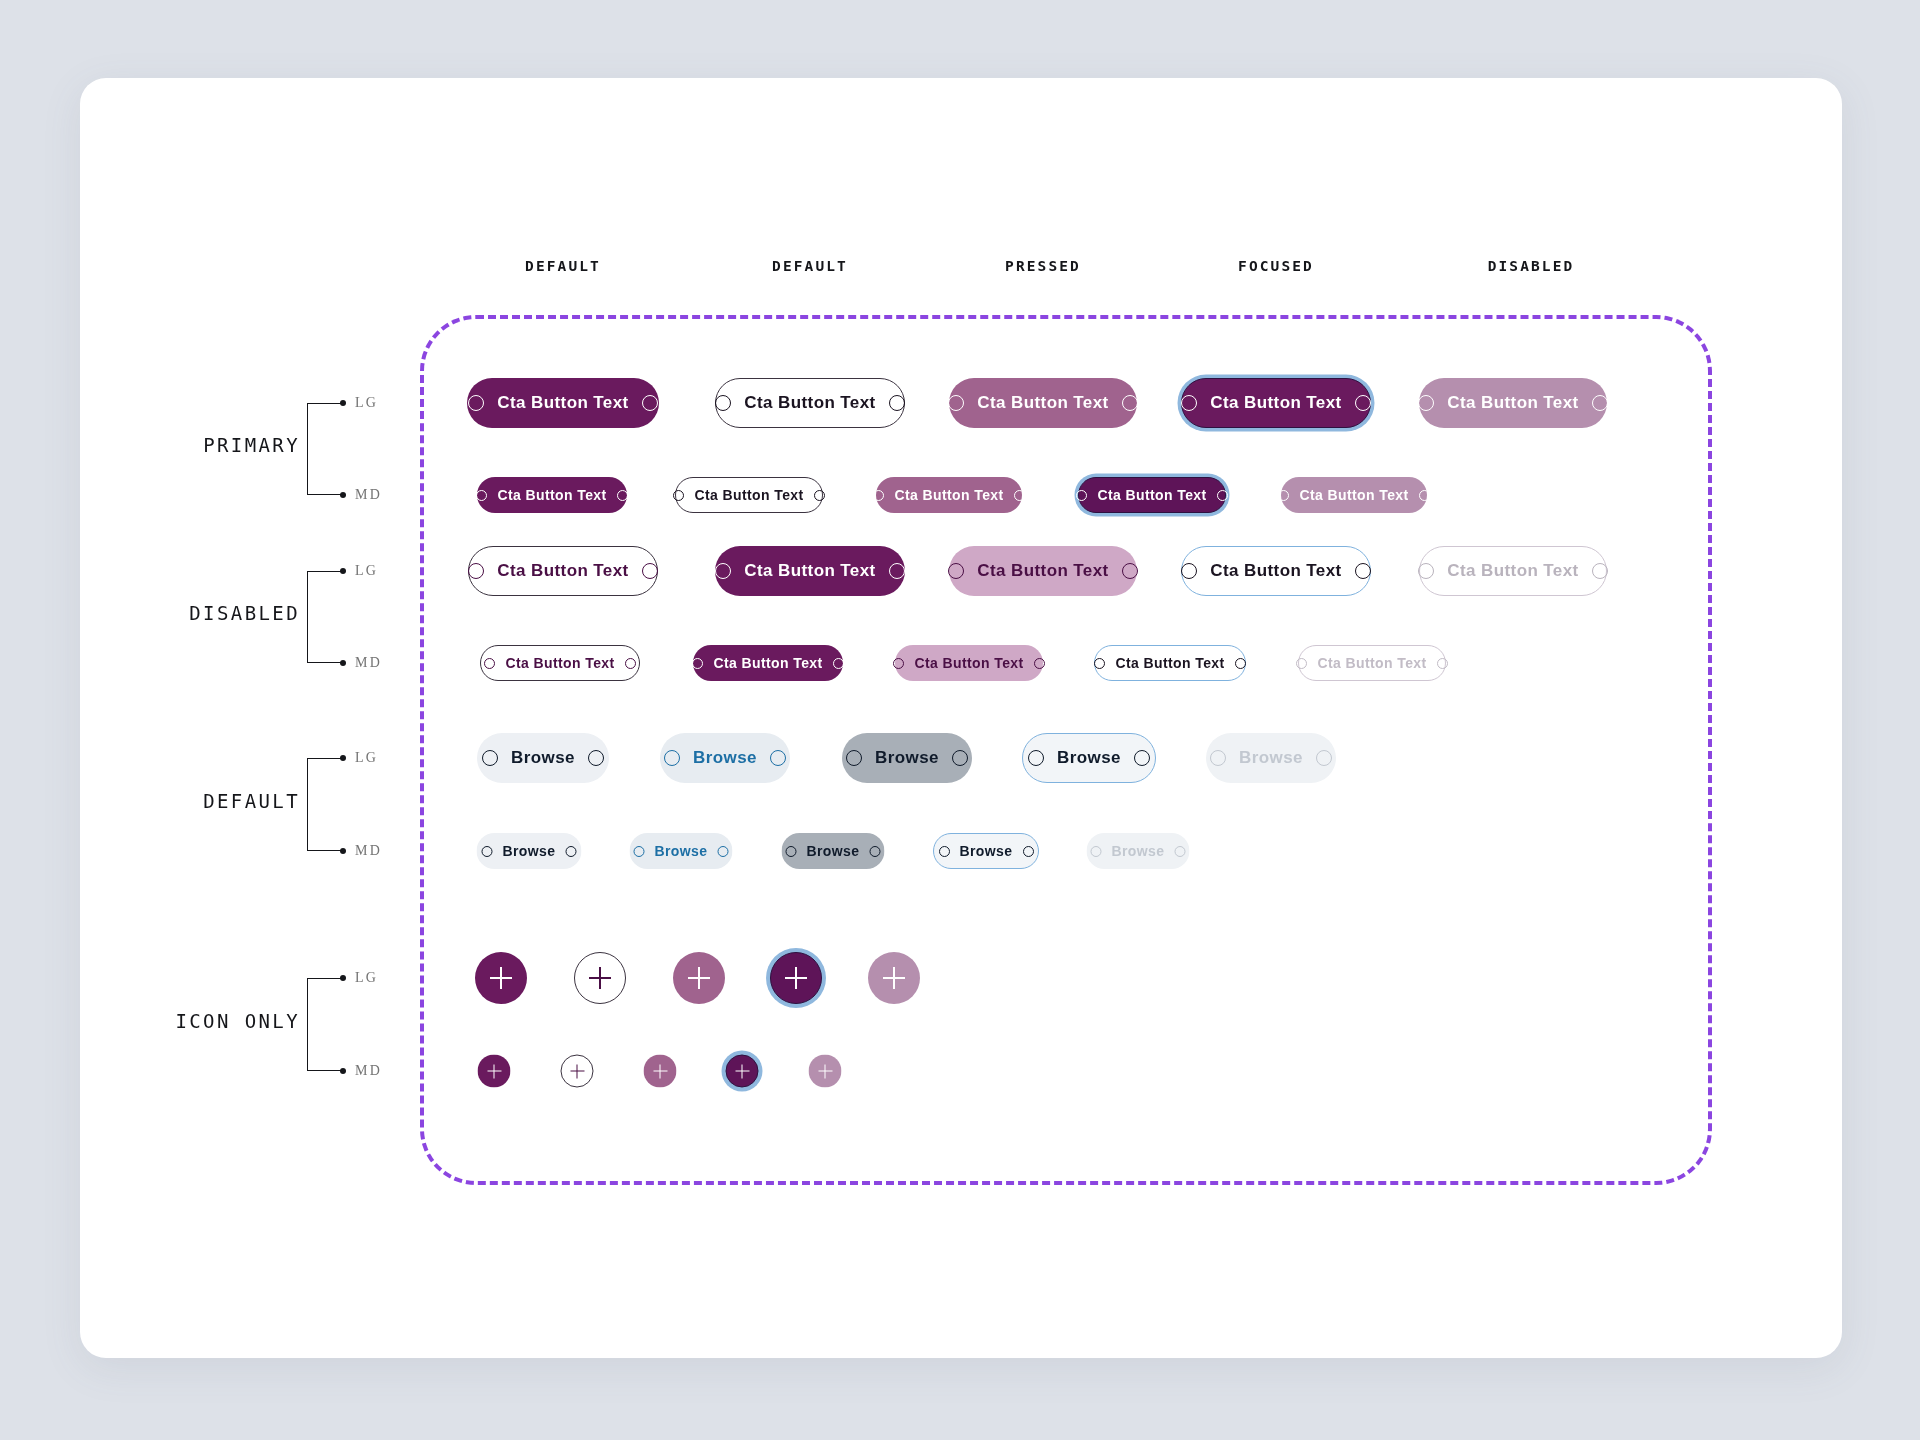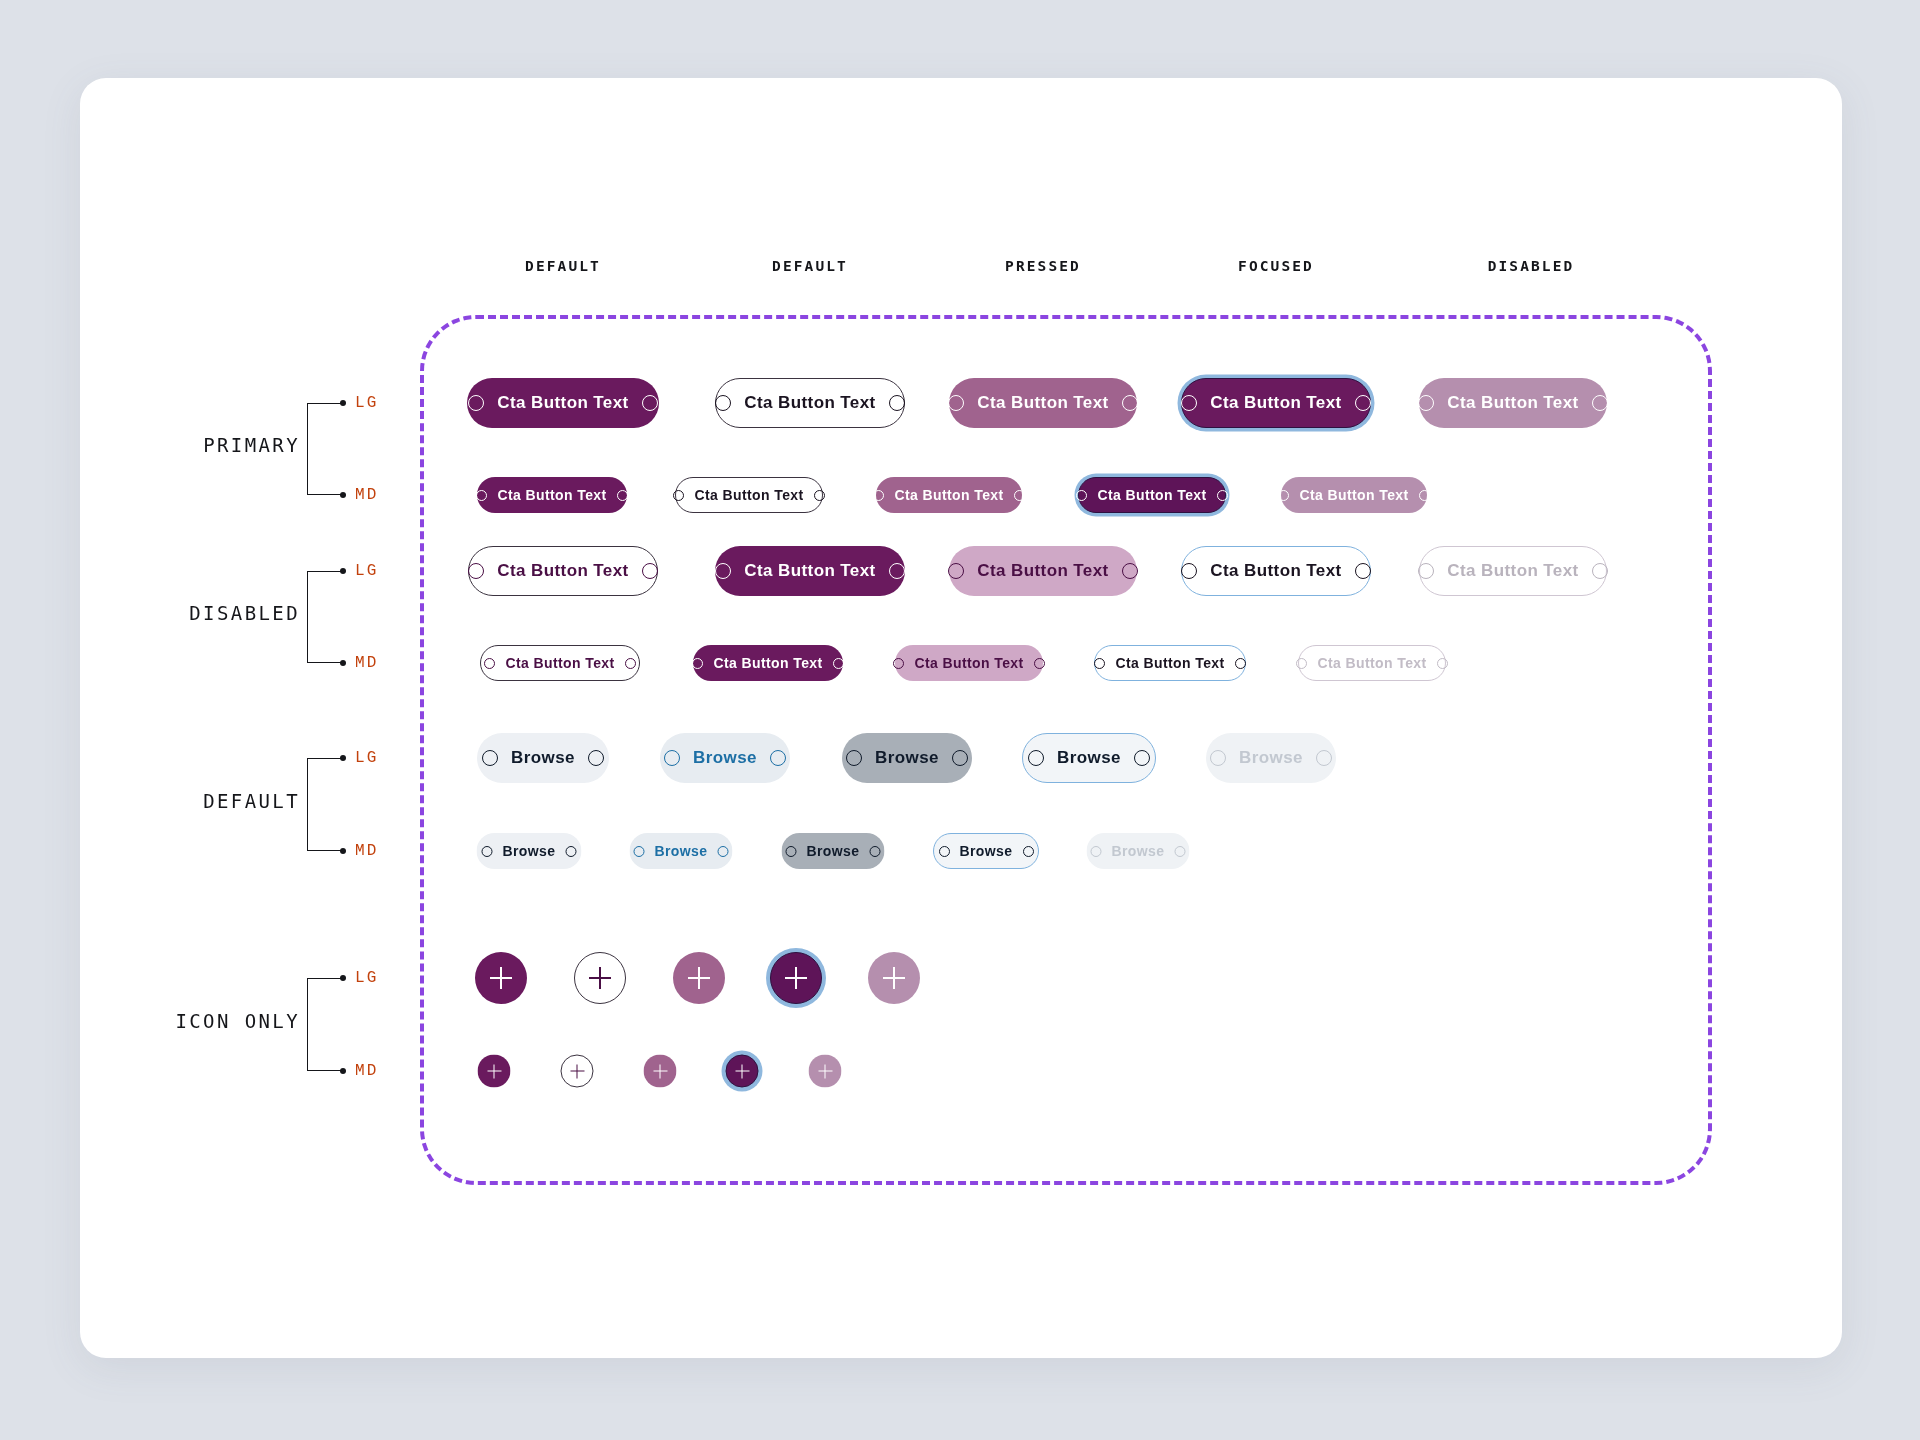--- a/index.html
+++ b/index.html
@@ -79,24 +79,24 @@
   }
   .bracket-dot {
     position: absolute;
     width: 6px; height: 6px;
     background: #15161a;
     border-radius: 50%;
     transform: translate(-50%, -50%);
   }
   .size-label {
     position: absolute;
-    font-family: Liberation Mono, monospace;
-    font-size: 16px;
+    font-family: Liberation Serif, serif;
+    font-size: 14px;
     letter-spacing: 2.2px;
-    color: #c2410c;
+    color: #737373;
     white-space: nowrap;
     transform: translateY(-50%);
   }
 
   .btn {
     position: absolute;
     display: flex;
     align-items: center;
     justify-content: center;
     border-radius: 999px;

